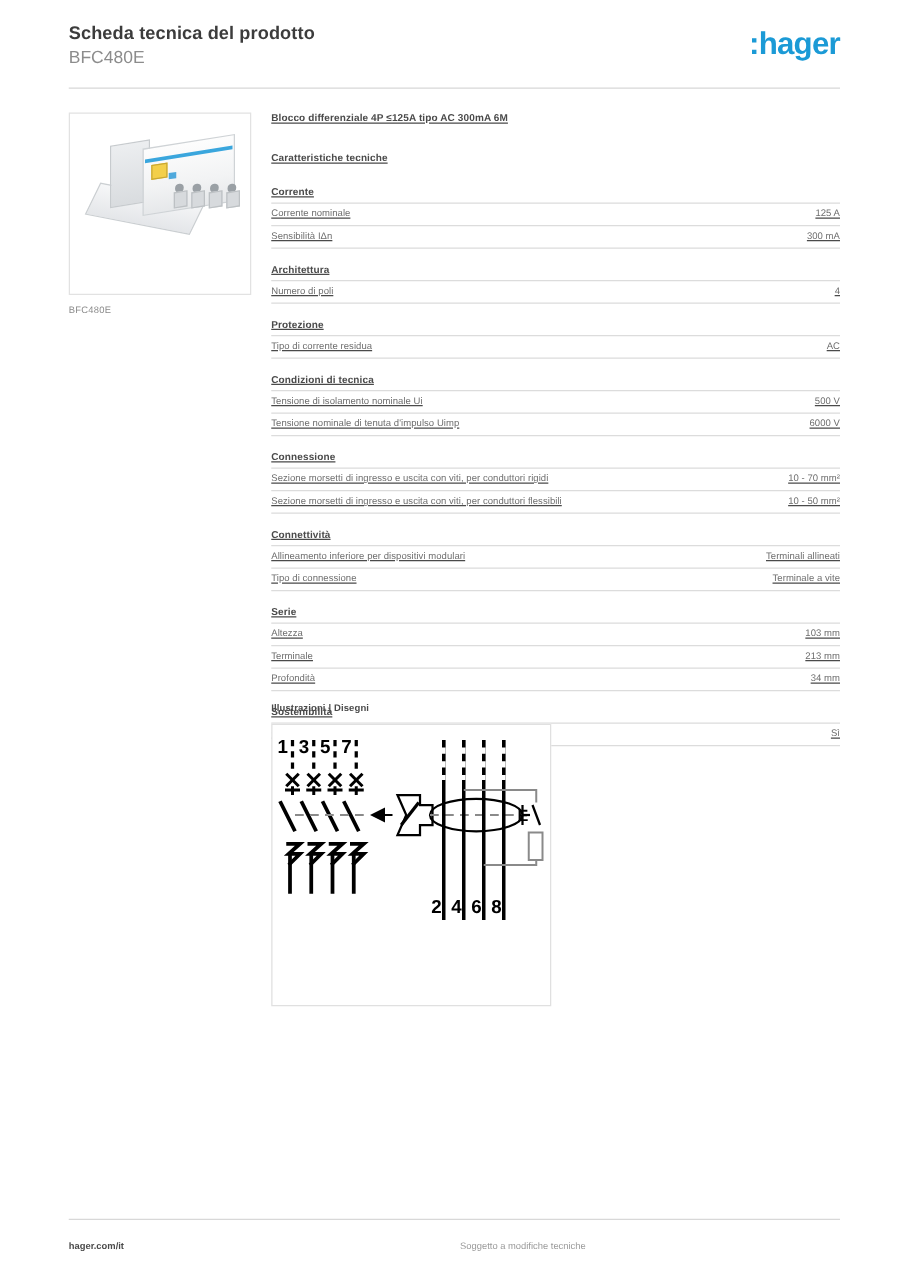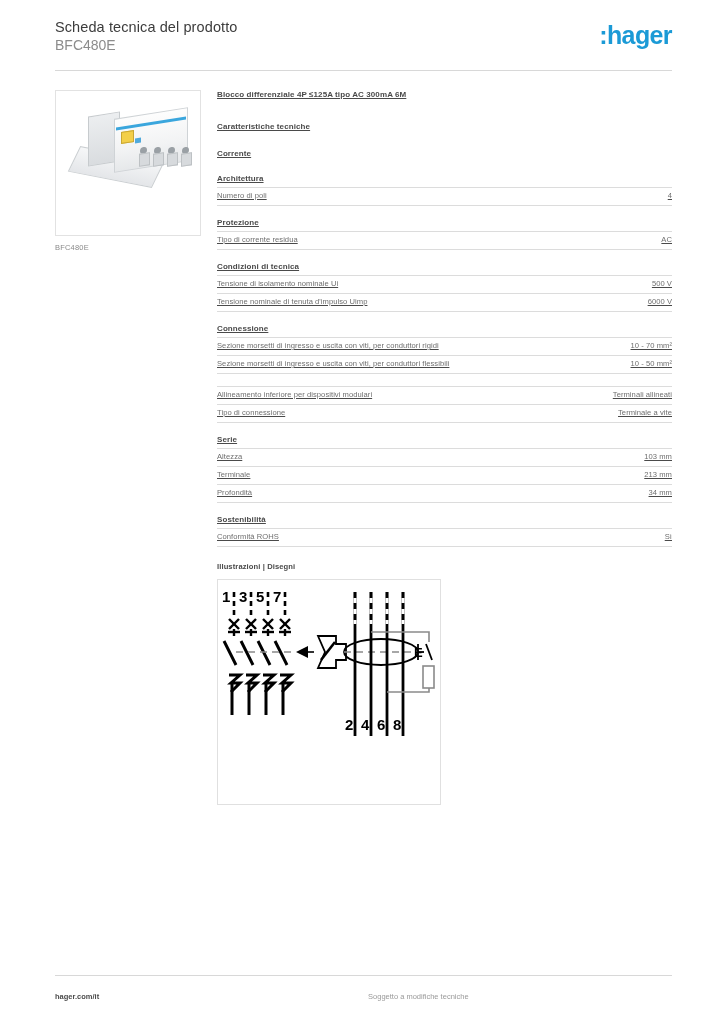--- a/index.html
+++ b/index.html
@@ -25,21 +25,21 @@
   
   .header {
     position: absolute;
     left: 55px;
     top: 18px;
     width: 617px;
     height: 50px;
   }
   .header-title {
     font-size: 14.5px;
-    font-weight: normal;
+    font-weight: bold;
     color: #3c3c3c;
     letter-spacing: 0.1px;
     line-height: 18px;
     margin: 0;
   }
   .header-subtitle {
     font-size: 14px;
     font-weight: normal;
     color: #8c8c8c;
     line-height: 18px;
@@ -286,20 +286,30 @@
     </div>
     <div class="product-caption">BFC480E</div>
   </div>
 
   <div class="specs">
     <div class="prod-title">Blocco differenziale 4P ≤125A tipo AC 300mA 6M</div>
     <div class="specs-heading">Caratteristiche tecniche</div>
     <div id="groups-host">
         <div class="group">
           <div class="group-title">Corrente</div>
+          <div class="rows">
+            <div class="row">
+              <div class="row-label">Corrente nominale</div>
+              <div class="row-value">125 A</div>
+            </div>
+            <div class="row">
+              <div class="row-label">Sensibilità IΔn</div>
+              <div class="row-value">300 mA</div>
+            </div>
+          </div>
         </div>
         <div class="group">
           <div class="group-title">Architettura</div>
           <div class="rows">
             <div class="row">
               <div class="row-label">Numero di poli</div>
               <div class="row-value">4</div>
             </div>
           </div>
         </div>
@@ -332,20 +342,21 @@
               <div class="row-label">Sezione morsetti di ingresso e uscita con viti, per conduttori rigidi</div>
               <div class="row-value">10 - 70 mm²</div>
             </div>
             <div class="row">
               <div class="row-label">Sezione morsetti di ingresso e uscita con viti, per conduttori flessibili</div>
               <div class="row-value">10 - 50 mm²</div>
             </div>
           </div>
         </div>
         <div class="group">
+          <div class="group-title">Connettività</div>
           <div class="rows">
             <div class="row">
               <div class="row-label">Allineamento inferiore per dispositivi modulari</div>
               <div class="row-value">Terminali allineati</div>
             </div>
             <div class="row">
               <div class="row-label">Tipo di connessione</div>
               <div class="row-value">Terminale a vite</div>
             </div>
           </div>

